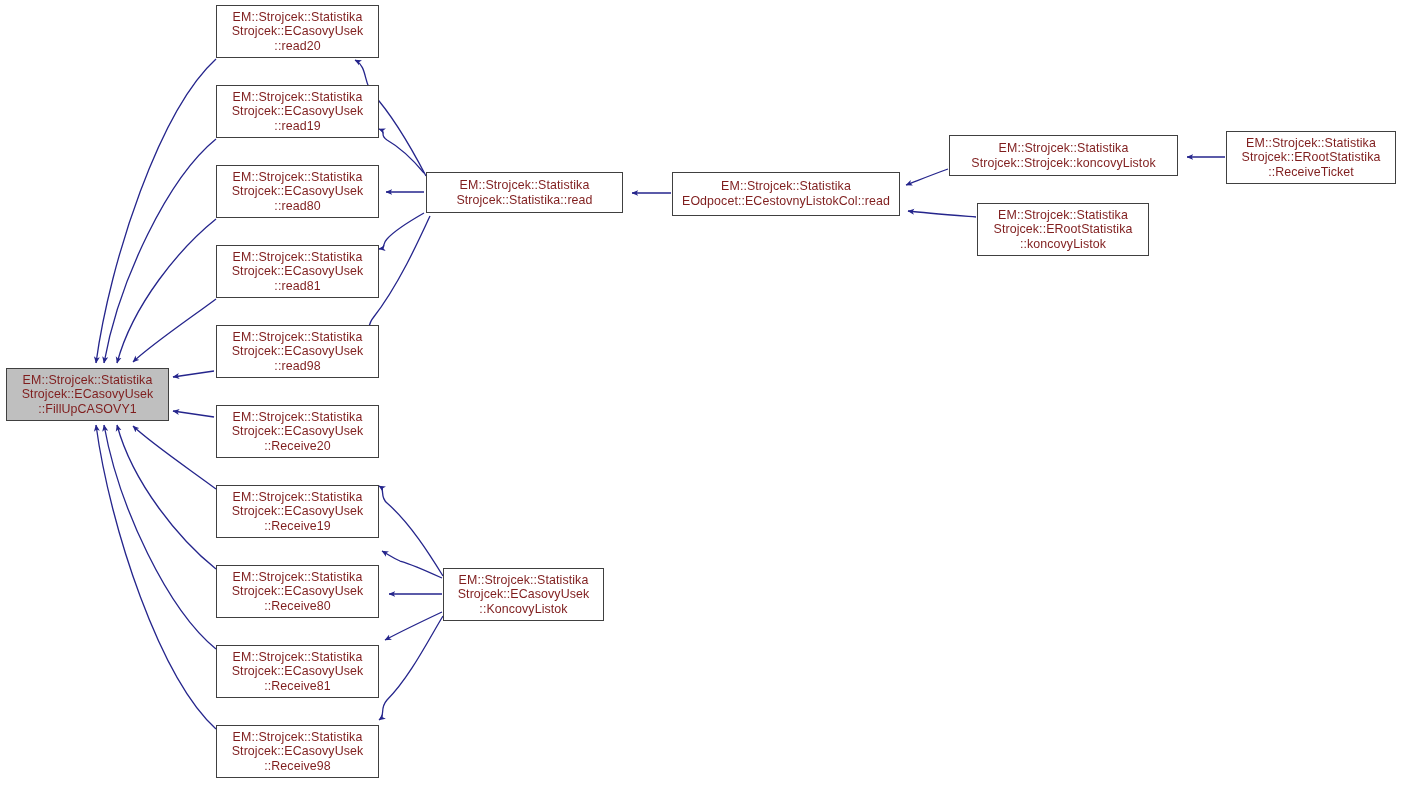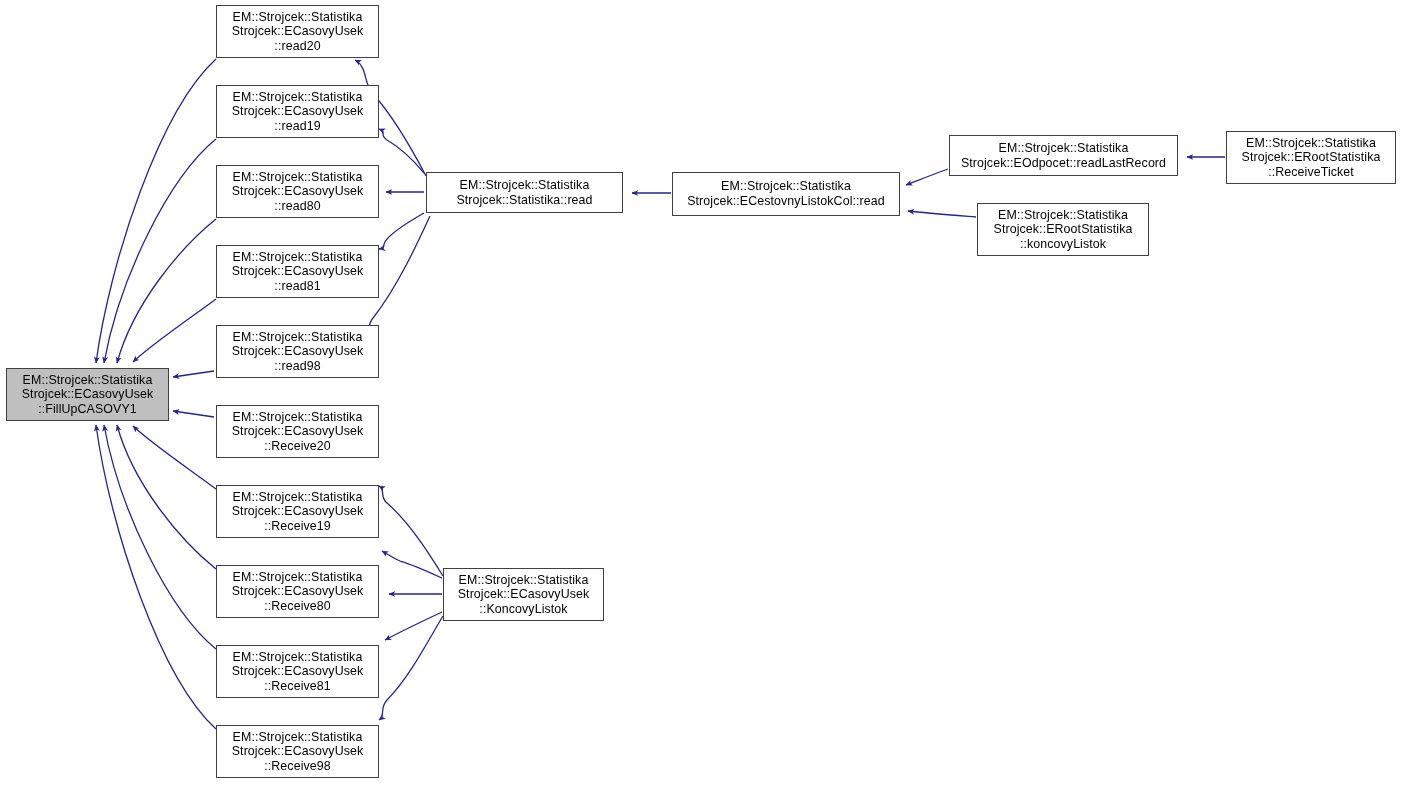--- a/index.html
+++ b/index.html
@@ -29,21 +29,21 @@
     box-sizing: border-box;
     border: 1px solid #404040;
     background: #ffffff;
     display: flex;
     flex-direction: column;
     align-items: center;
     justify-content: center;
     text-align: center;
     font-size: 12.4px;
     line-height: 14.6px;
-    color: #000000;
+    color: #7f1d1d;
     letter-spacing: 0.1px;
     cursor: pointer;
     z-index: 2;
     white-space: nowrap;
   }
   .node.highlight {
     background: #bfbfbf;
   }
   .node .ln {
     display: block;
@@ -138,25 +138,25 @@
       <span class="ln">EM::Strojcek::Statistika</span>
       <span class="ln">Strojcek::ECasovyUsek</span>
       <span class="ln">::Receive98</span>
     </div>
     <div class="node" title="EM::Strojcek::StatistikaStrojcek::ECasovyUsek::read" style="left: 426px; top: 172px; width: 197px; height: 41px;">
       <span class="ln">EM::Strojcek::Statistika</span>
       <span class="ln">Strojcek::Statistika::read</span>
     </div>
     <div class="node" title="EM::Strojcek::StatistikaStrojcek::ECestovnyListokCol::read" style="left: 672px; top: 172px; width: 228px; height: 44px;">
       <span class="ln">EM::Strojcek::Statistika</span>
-      <span class="ln">Strojcek::ECestovnyListokCol::read</span>
+      <span class="ln">EOdpocet::ECestovnyListokCol::read</span>
     </div>
     <div class="node" title="EM::Strojcek::StatistikaStrojcek::EOdpocet::koncovyListok" style="left: 949px; top: 135px; width: 229px; height: 41px;">
       <span class="ln">EM::Strojcek::Statistika</span>
-      <span class="ln">Strojcek::EOdpocet::readLastRecord</span>
+      <span class="ln">Strojcek::Strojcek::koncovyListok</span>
     </div>
     <div class="node" title="EM::Strojcek::StatistikaStrojcek::ERootStatistika::readLastRecord" style="left: 977px; top: 203px; width: 172px; height: 53px;">
       <span class="ln">EM::Strojcek::Statistika</span>
       <span class="ln">Strojcek::ERootStatistika</span>
       <span class="ln">::koncovyListok</span>
     </div>
     <div class="node" title="EM::Strojcek::StatistikaStrojcek::ERootStatistika::KoncovyListok" style="left: 1226px; top: 131px; width: 170px; height: 53px;">
       <span class="ln">EM::Strojcek::Statistika</span>
       <span class="ln">Strojcek::ERootStatistika</span>
       <span class="ln">::ReceiveTicket</span>

